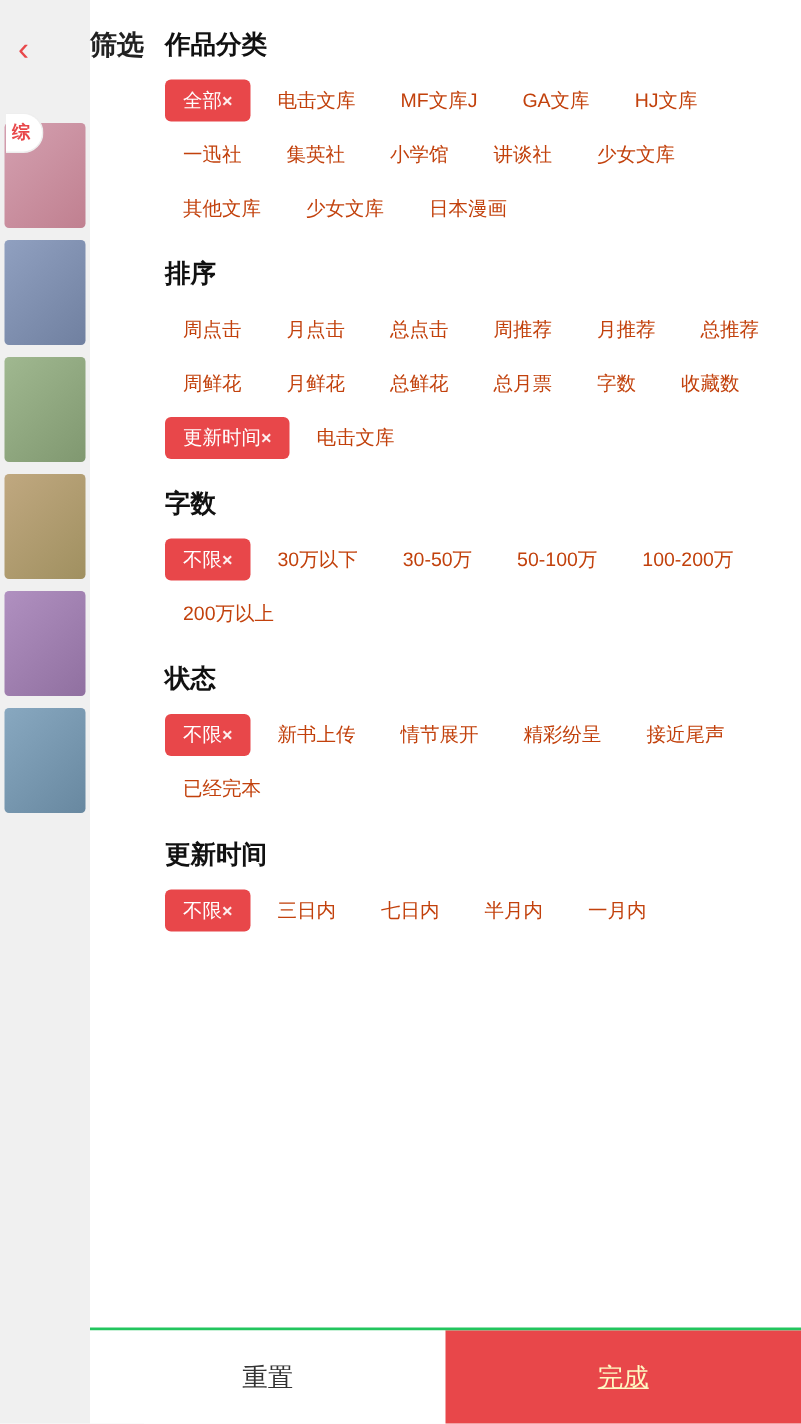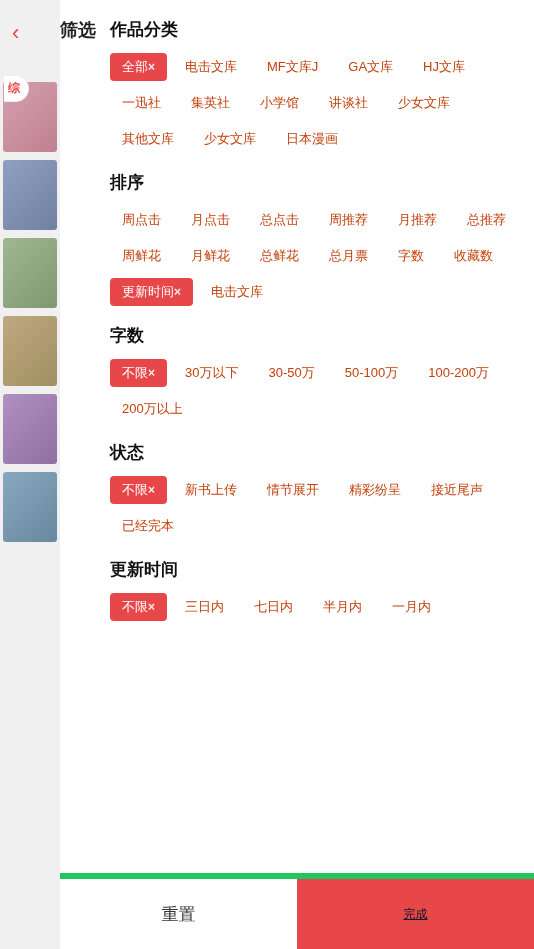--- a/index.html
+++ b/index.html
@@ -130,41 +130,41 @@
       background: transparent;
       color: #c2410c;
     }
 
     
     .filter-footer {
       position: absolute;
       bottom: 0;
       left: 0;
       right: 0;
-      height: 76px;
-      display: flex;
-      border-top: 6px solid #22c55e;
+      height: 64px;
+      display: flex;
+      border-top: 2px solid #22c55e;
     }
 
     .btn-reset {
       flex: 1;
       background: #fff;
       border: none;
       font-size: 17px;
       color: #333;
       cursor: pointer;
       font-weight: 500;
     }
 
     .btn-confirm {
       flex: 1;
       background: #e8474a;
       border: none;
-      font-size: 12px;
-      color: #0f172a;
+      font-size: 17px;
+      color: #fef9c3;
       cursor: pointer;
       font-weight: 500;
       text-decoration: underline;
     }
 
     
     .sidebar-active-tag {
       position: absolute;
       top: 75px;
       left: 4px;

